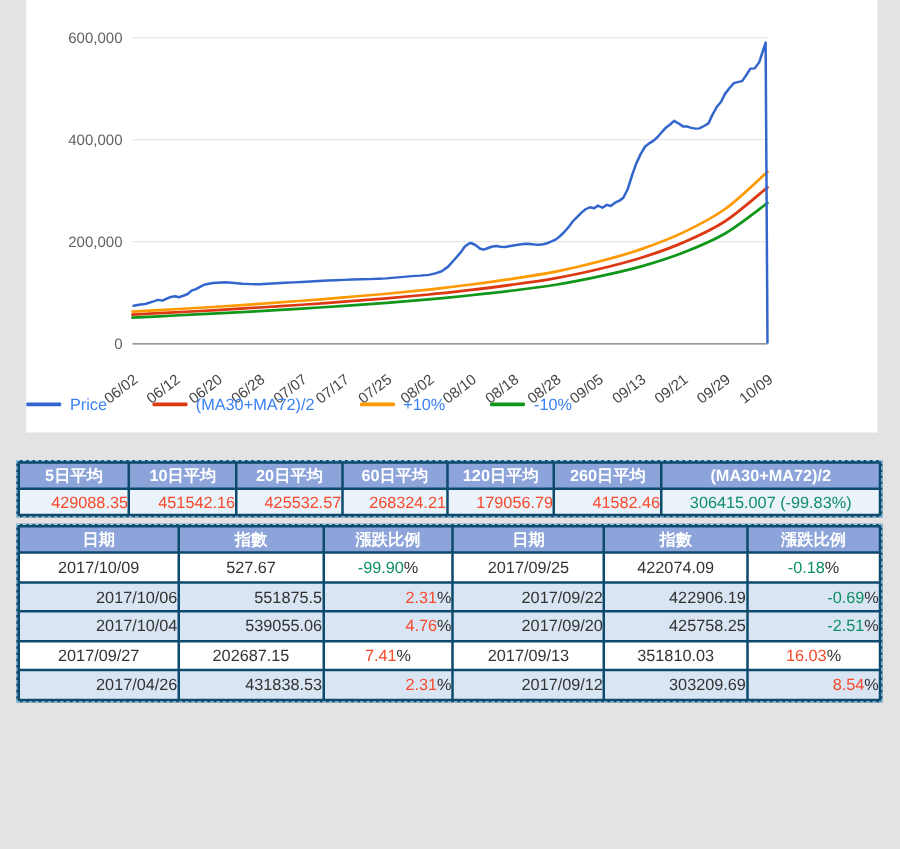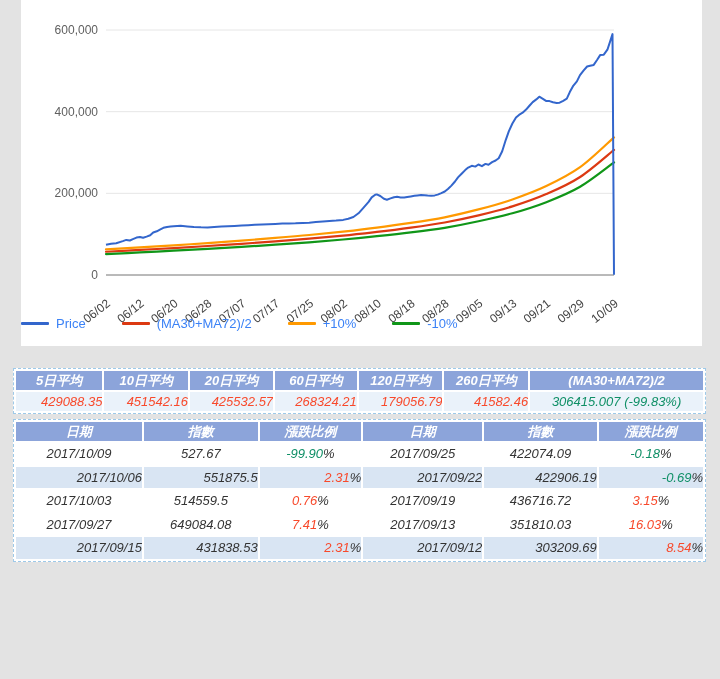--- a/index.html
+++ b/index.html
@@ -13,21 +13,21 @@
   }
   .chart-panel svg{display:block;}
   .legend{
     position:absolute;left:0;top:316px;width:100%;
     display:flex;align-items:center;gap:36px;
     font-size:13px;color:#3b82f6;
   }
   .legend-item{display:flex;align-items:center;gap:7px;}
   .swatch{width:28px;height:3px;border-radius:1px;display:inline-block;}
   .tables{position:absolute;left:13px;top:368px;width:693px;}
-  .tbl-wrap{border:1px dashed #9ec9e8;background:#ffffff;font-style:italic;}
+  .tbl-wrap{border:1px dashed #9ec9e8;background:#0c4a6e;}
   .main-wrap{margin-top:5px;}
   table{
     width:100%;border-collapse:separate;border-spacing:2px;
     table-layout:fixed;font-size:13px;
   }
   th{
     background:#8ca4da;color:#ffffff;font-weight:bold;
     height:19px;text-align:center;padding:0;font-size:13px;
     white-space:nowrap;overflow:hidden;
   }
@@ -167,38 +167,38 @@
           <td><span class="pct neg">-0.18</span><span class="unit">%</span></td>
         </tr>
           <tr class="alt">
           <td>2017/10/06</td>
           <td>551875.5</td>
           <td><span class="pct pos">2.31</span><span class="unit">%</span></td>
           <td>2017/09/22</td>
           <td>422906.19</td>
           <td><span class="pct neg">-0.69</span><span class="unit">%</span></td>
         </tr>
-          <tr>
-          <td>2017/10/03</td>
-          <td>514559.5</td>
-          <td><span class="pct pos">0.76</span><span class="unit">%</span></td>
-          <td>2017/09/19</td>
-          <td>436716.72</td>
-          <td><span class="pct pos">3.15</span><span class="unit">%</span></td>
+          <tr class="alt">
+          <td>2017/10/04</td>
+          <td>539055.06</td>
+          <td><span class="pct pos">4.76</span><span class="unit">%</span></td>
+          <td>2017/09/20</td>
+          <td>425758.25</td>
+          <td><span class="pct neg">-2.51</span><span class="unit">%</span></td>
         </tr>
           <tr>
           <td>2017/09/27</td>
-          <td>649084.08</td>
+          <td>202687.15</td>
           <td><span class="pct pos">7.41</span><span class="unit">%</span></td>
           <td>2017/09/13</td>
           <td>351810.03</td>
           <td><span class="pct pos">16.03</span><span class="unit">%</span></td>
         </tr>
           <tr class="alt">
-          <td>2017/09/15</td>
+          <td>2017/04/26</td>
           <td>431838.53</td>
           <td><span class="pct pos">2.31</span><span class="unit">%</span></td>
           <td>2017/09/12</td>
           <td>303209.69</td>
           <td><span class="pct pos">8.54</span><span class="unit">%</span></td>
         </tr>
         </tbody>
     </table>
   </div>
 

